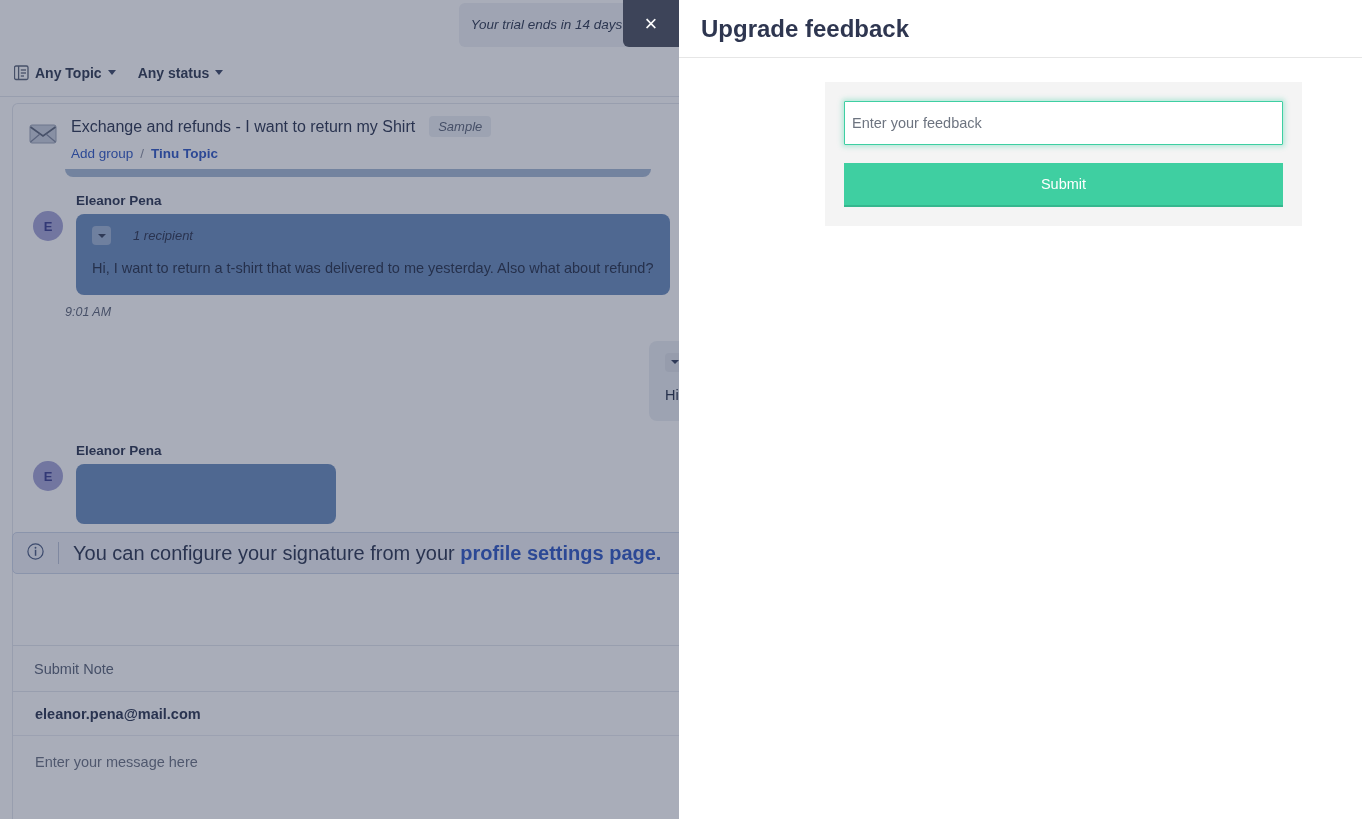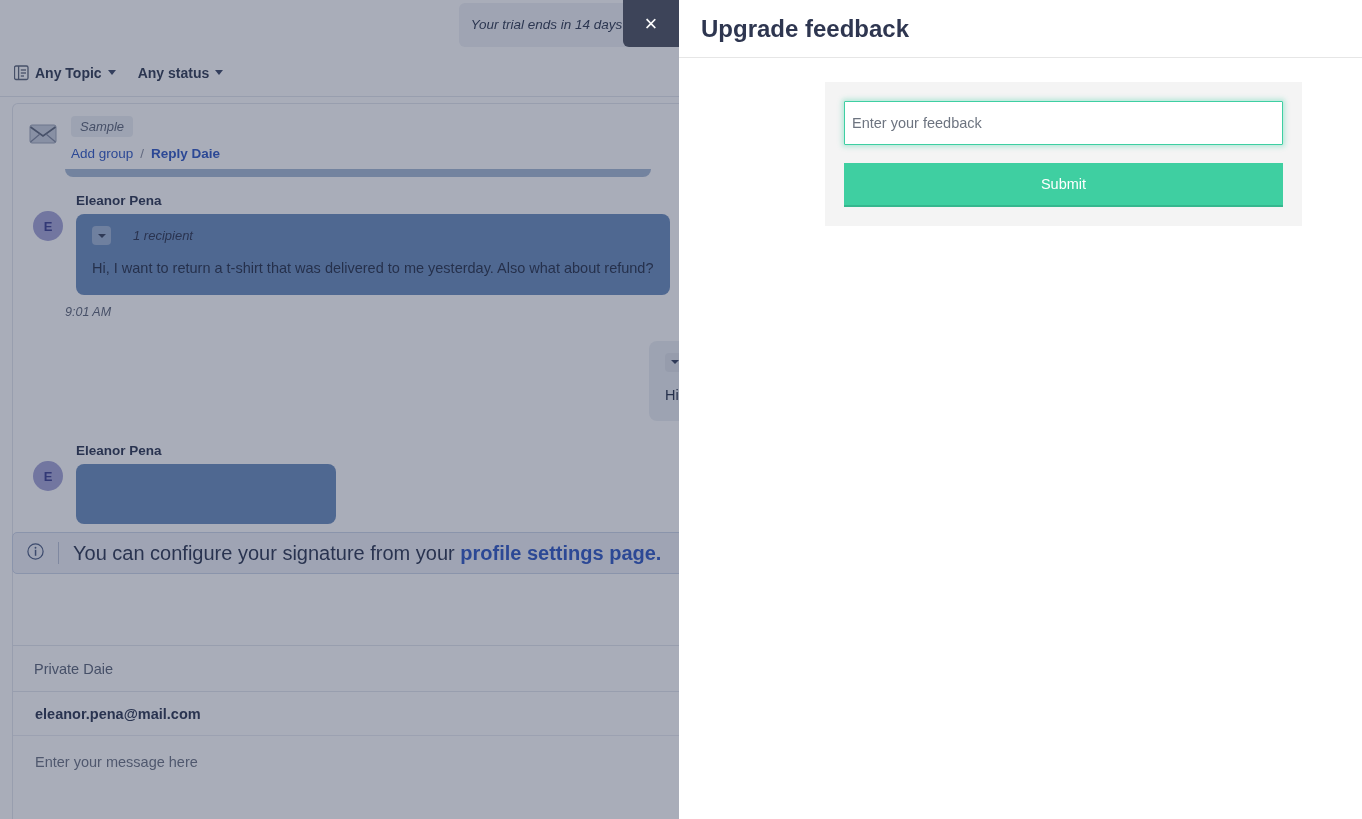--- a/index.html
+++ b/index.html
@@ -302,26 +302,27 @@
   <div class="ticket-header">
     <span class="mail-icon-big">
       <svg width="28" height="24" viewBox="0 0 28 24">
         <rect x="1" y="3" width="26" height="18" rx="2" fill="#c9cfdc" stroke="#9aa3b5" stroke-width="1"></rect>
         <path d="M1.5 5 L14 14 L26.5 5" fill="none" stroke="#5b6478" stroke-width="1.6"></path>
         <path d="M1.5 20 L11 12 M26.5 20 L17 12" fill="none" stroke="#7c859b" stroke-width="1.2"></path>
       </svg>
     </span>
     <div>
       <div class="ticket-title-row">
+        <span class="ticket-title">Exchange and refunds - I want to return my Shirt</span>
         <span class="sample-badge">Sample</span>
       </div>
       <div class="ticket-breadcrumb">
         <span class="bc-link">Add group</span>
         <span class="bc-sep">/</span>
-        <span class="bc-link bold">Reply Daie</span>
+        <span class="bc-link bold">Tinu Topic</span>
       </div>
     </div>
   </div>
 
   <div class="conversation">
     <div class="msg-cut"></div>
 
     <div class="msg">
       <div class="avatar">E</div>
       <div class="msg-body">
@@ -370,21 +371,21 @@
         <rect x="7.8" y="6.8" width="1.5" height="6" fill="#4a5a80"></rect>
       </svg>
     </span>
     <span class="note-divider"></span>
     <span class="note-text"><span>You can configure your signature from your </span><span class="note-link">profile settings page.</span></span>
   </div>
 
   <div class="reply-wrap">
     <div class="reply-tabs">
       <div class="tab">
-        <span>Private Daie</span>
+        <span>Submit Note</span>
       </div>
     </div>
     <div class="reply-to">eleanor.pena@mail.com</div>
     <div class="composer">Enter your message here</div>
   </div>
 
 </div>
 
 <div id="dim-overlay"></div>
 

